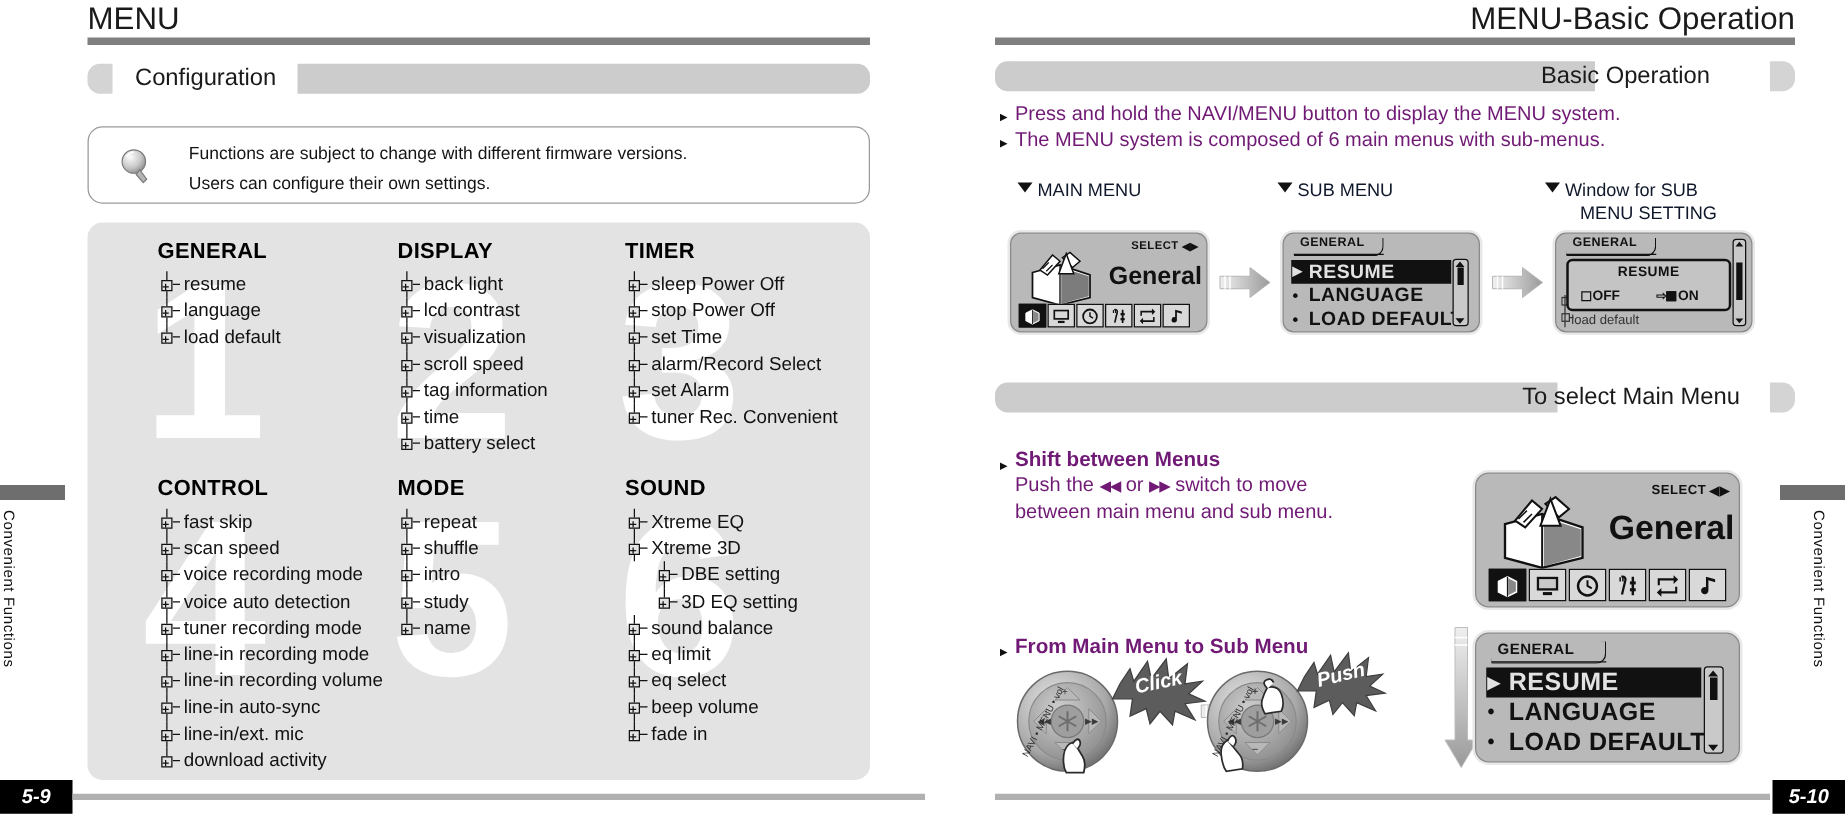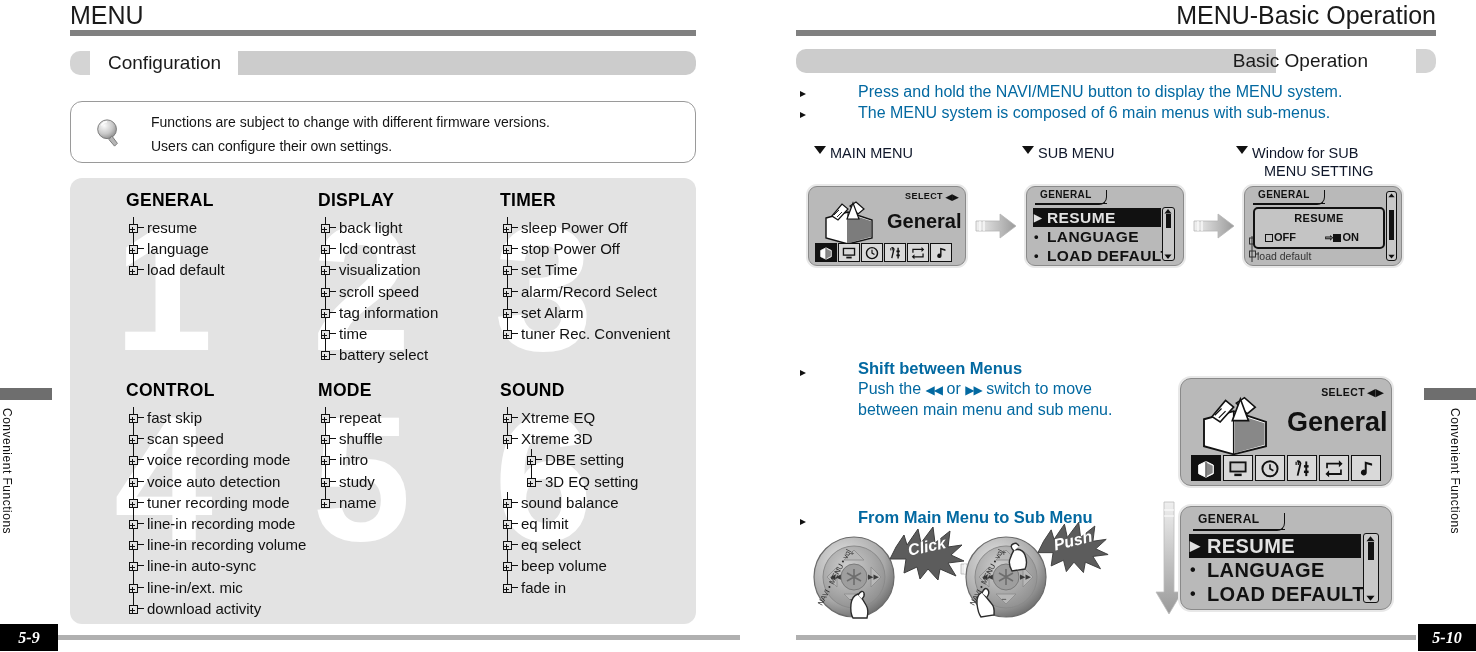--- a/index.html
+++ b/index.html
@@ -103,21 +103,21 @@
   
   .items li span.dash{
     position:absolute;left:12px;top:10px;width:6px;height:1px;background:#111;
   }
   .items li.sub span.dash{left:36px;}
   
   .items li.lastnode:before{bottom:50%;}
 
   
   .bullet-line{
-    position:absolute;font-size:16px;color:#0369a1;white-space:nowrap;margin-left:46px;
+    position:absolute;font-size:16px;color:#701a75;white-space:nowrap;
   }
   .bullet-mark{
     position:absolute;width:8px;height:8px;
   }
   .bullet-mark:before{
     content:"";position:absolute;left:0;top:2px;
     border-left:6px solid #111;border-top:3px solid transparent;
     border-bottom:3px solid transparent;
   }
   .caplbl{
@@ -212,21 +212,21 @@
     font-family:"Liberation Sans", sans-serif;
     padding-top:8px;
   }
   .sidetab.right .txt{padding-top:8px;}
 
   
   .pgnum{
     position:absolute;background:#000;color:#fff;font-weight:bold;
     font-size:16px;font-style:italic;text-align:center;
     line-height:27px;height:27px;width:58px;
-    font-family:Liberation Serif, serif;
+    font-family:Liberation Sans, sans-serif;
   }
   .footrule{position:absolute;height:5px;background:#b0b0b0;}
 </style>
 </head>
 <body>
 
 <div class="page page-left">
 
   <div class="hdr-title" style="left:70px;top:1px;">MENU</div>
   <div class="hdr-rule" style="left:70px;top:30px;width:626px;"></div>
@@ -516,20 +516,25 @@
       <div class="scrollthumb" style="left:1.5px;top:18px;width:5px;height:30px;"></div>
       <svg viewBox="0 0 10 6" style="position:absolute;left:0.5px;top:1px;width:7px;height:5px;">
           <path d="M5 0 L9.5 5.5 L0.5 5.5 Z" fill="#111"></path>
         </svg>
       <svg viewBox="0 0 10 6" style="position:absolute;left:0.5px;bottom:1px;width:7px;height:5px;">
           <path d="M5 6 L9.5 0.5 L0.5 0.5 Z" fill="#111"></path>
         </svg>
     </div>
   </div>
 
+  <div class="secbar" style="left:56px;top:306px;width:640px;">
+    <div class="bar" style="left:0;width:450px;border-radius:10px 0 0 10px;"></div>
+    <div class="cap-r" style="left:620px;background:#d4d4d4;"></div>
+    <div class="lbl" style="right:44px;">To select Main Menu</div>
+  </div>
 
   <div class="bullet-mark" style="left:60px;top:368px;"></div>
   <div class="bullet-line" style="left:72px;top:359px;font-weight:bold;font-size:16.5px;">Shift between Menus</div>
   <div class="bullet-line" style="left:72px;top:380px;font-size:16px;">
     <span>Push the</span>
     <span style="font-size:12px;letter-spacing:-1px;">◀◀</span>
     <span>or</span>
     <span style="font-size:12px;letter-spacing:-1px;">▶▶</span>
     <span>switch to move</span>
   </div>

